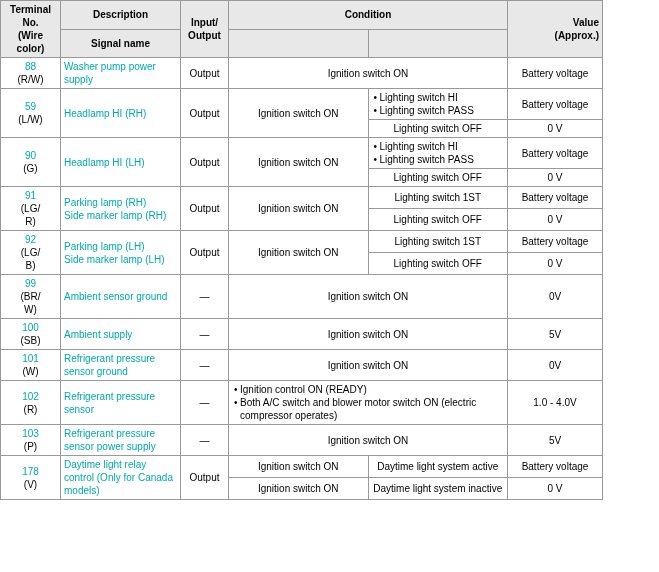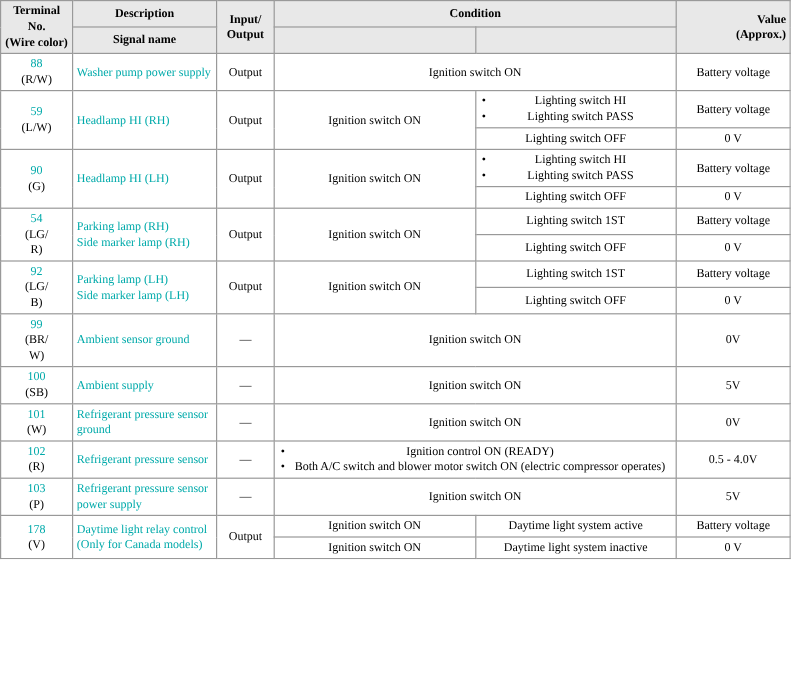--- a/index.html
+++ b/index.html
@@ -3,24 +3,23 @@
   <meta charset="utf-8">
   <style>
     * { box-sizing: border-box; margin: 0; padding: 0; }
     body {
       font-family: Arial, sans-serif;
       font-size: 10px;
       background: #fff;
       width: 659px;
     }
     table {
-      width: 659px;
+      width: 603px;
       border-collapse: collapse;
       table-layout: fixed;
-      font-family: Liberation Serif, serif;
     }
     th, td {
       border: 1px solid #999;
       padding: 2px 3px;
       vertical-align: middle;
       text-align: center;
       line-height: 1.3;
     }
     th {
       background-color: #e8e8e8;
@@ -28,21 +27,21 @@
       font-size: 10px;
     }
     .cyan { color: #00aaaa; }
     .left { text-align: left; }
     .col-terminal { width: 60px; }
     .col-desc { width: 120px; }
     .col-io { width: 48px; }
     .col-cond-left { width: 90px; }
     .col-cond-right { width: 155px; }
     .col-value { width: 95px; text-align: right; }
-    .bullet-list { text-align: center; padding-left: 2px; }
+    .bullet-list { text-align: left; padding-left: 2px; }
     .bullet-list li { list-style: none; padding-left: 6px; position: relative; }
     .bullet-list li::before { content: "•"; position: absolute; left: 0; }
   </style>
 </head>
 <body>
 
 <table>
 
   <tbody>
       <tr>
@@ -115,21 +114,21 @@
     </td>
     <td>Battery voltage</td>
   </tr>
   <tr>
     <td>Lighting switch OFF</td>
     <td>0 V</td>
   </tr>
 
   <tr>
     <td rowspan="2">
-      <span class="cyan">54</span><br>
+      <span class="cyan">91</span><br>
       <span>(LG/<br>R)</span>
     </td>
     <td rowspan="2" class="cyan left">
       Parking lamp (RH)<br>Side marker lamp (RH)
     </td>
     <td rowspan="2">Output</td>
     <td rowspan="2">Ignition switch ON</td>
     <td>Lighting switch 1ST</td>
     <td>Battery voltage</td>
   </tr>
@@ -195,21 +194,21 @@
       <span>(R)</span>
     </td>
     <td class="cyan left">Refrigerant pressure sensor</td>
     <td>—</td>
     <td colspan="2" class="left">
       <ul class="bullet-list">
         <li>Ignition control ON (READY)</li>
         <li>Both A/C switch and blower motor switch ON (electric compressor operates)</li>
       </ul>
     </td>
-    <td>0.5 - 4.0V</td>
+    <td>1.0 - 4.0V</td>
   </tr>
 
   <tr>
     <td>
       <span class="cyan">103</span><br>
       <span>(P)</span>
     </td>
     <td class="cyan left">Refrigerant pressure sensor power supply</td>
     <td>—</td>
     <td colspan="2">Ignition switch ON</td>

